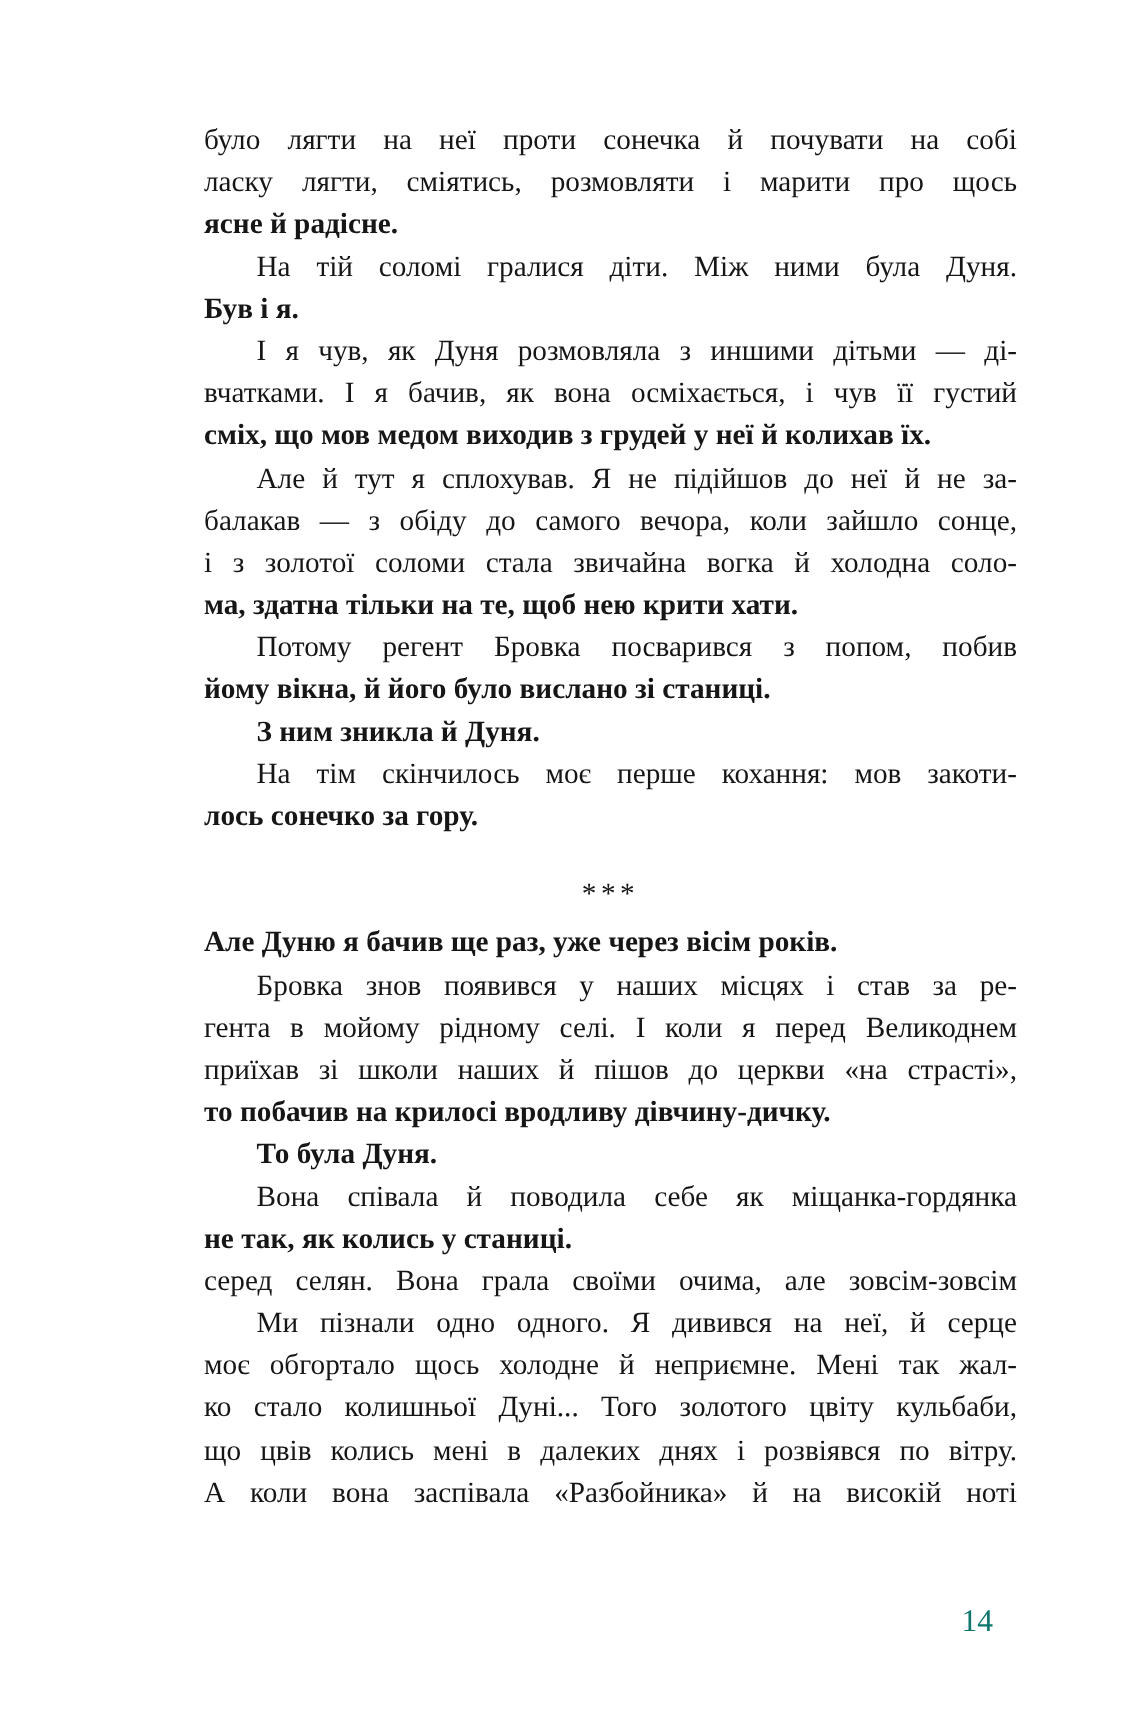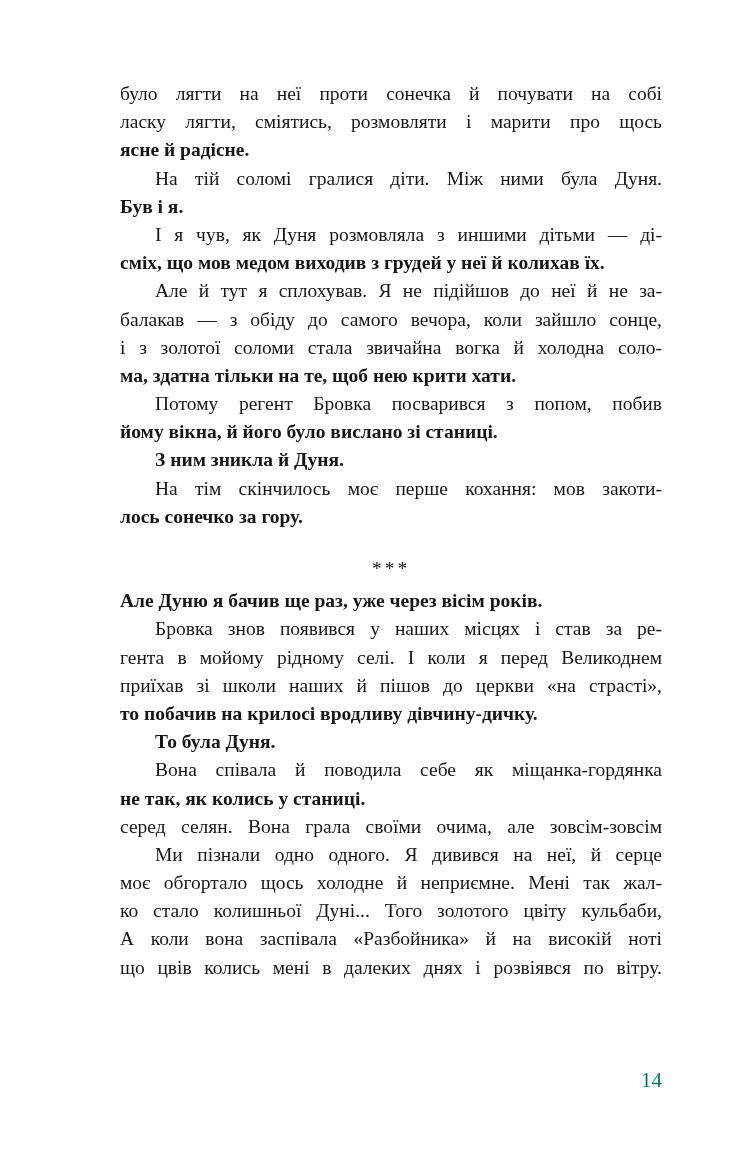--- a/index.html
+++ b/index.html
@@ -16,21 +16,21 @@
     overflow: hidden;
   }
   .page {
     position: relative;
     width: 750px;
     height: 1153px;
     background: #ffffff;
   }
   .text-block {
     position: absolute;
-    left: 120px;
+    left: 136px;
     top: 80px;
     width: 542px;
     font-size: 19.5px;
     line-height: 28.2px;
   }
   .paragraph {
     margin: 0;
     padding: 0;
   }
   .line {
@@ -75,20 +75,21 @@
         <div class="line">було лягти на неї проти сонечка й почувати на собі</div>
         <div class="line">ласку лягти, сміятись, розмовляти і марити про щось</div>
         <div class="line last">ясне й радісне.</div>
       </div>
       <div class="paragraph">
         <div class="line indented">На тій соломі гралися діти. Між ними була Дуня.</div>
         <div class="line last">Був і я.</div>
       </div>
       <div class="paragraph">
         <div class="line indented">І я чув, як Дуня розмовляла з иншими дітьми — ді-</div>
+        <div class="line">вчатками. І я бачив, як вона осміхається, і чув її густий</div>
         <div class="line last">сміх, що мов медом виходив з грудей у неї й колихав їх.</div>
       </div>
       <div class="paragraph">
         <div class="line indented">Але й тут я сплохував. Я не підійшов до неї й не за-</div>
         <div class="line">балакав — з обіду до самого вечора, коли зайшло сонце,</div>
         <div class="line">і з золотої соломи стала звичайна вогка й холодна соло-</div>
         <div class="line last">ма, здатна тільки на те, щоб нею крити хати.</div>
       </div>
       <div class="paragraph">
         <div class="line indented">Потому регент Бровка посварився з попом, побив</div>
@@ -116,18 +117,18 @@
       </div>
       <div class="paragraph">
         <div class="line indented">Вона співала й поводила себе як міщанка-гордянка</div>
         <div class="line last">не так, як колись у станиці.</div>
         <div class="line">серед селян. Вона грала своїми очима, але зовсім-зовсім</div>
       </div>
       <div class="paragraph">
         <div class="line indented">Ми пізнали одно одного. Я дивився на неї, й серце</div>
         <div class="line">моє обгортало щось холодне й неприємне. Мені так жал-</div>
         <div class="line">ко стало колишньої Дуні... Того золотого цвіту кульбаби,</div>
+        <div class="line">що цвів колись мені в далеких днях і розвіявся по вітру.</div>
         <div class="line">А коли вона заспівала «Разбойника» й на високій ноті</div>
-        <div class="line">що цвів колись мені в далеких днях і розвіявся по вітру.</div>
       </div>
     </div>
   <div class="page-number">14</div>
 </div>
 
 </body></html>

